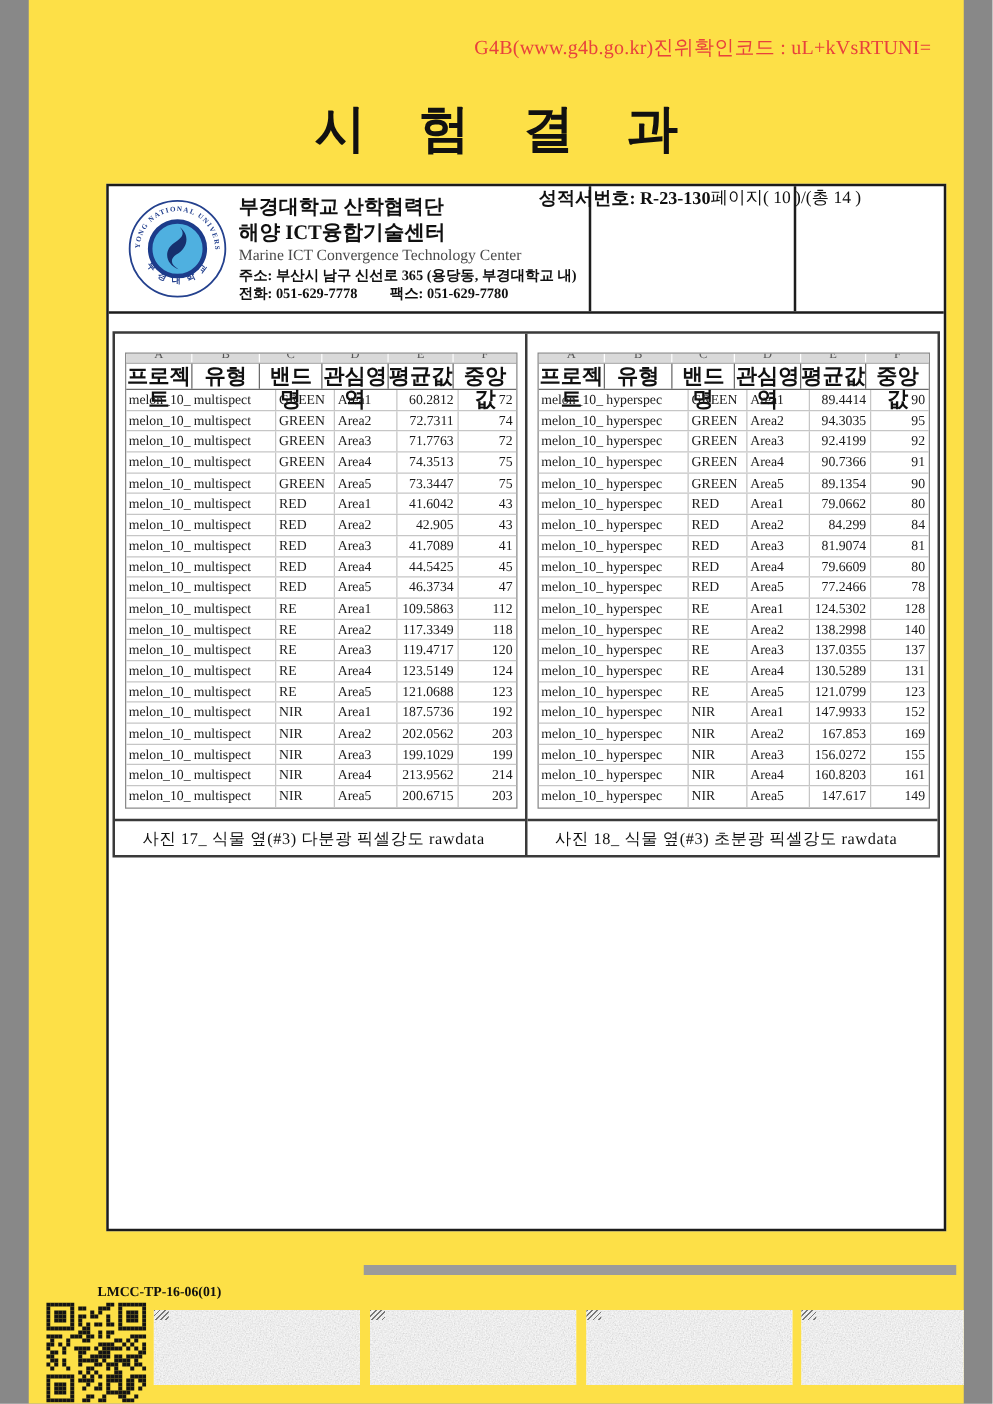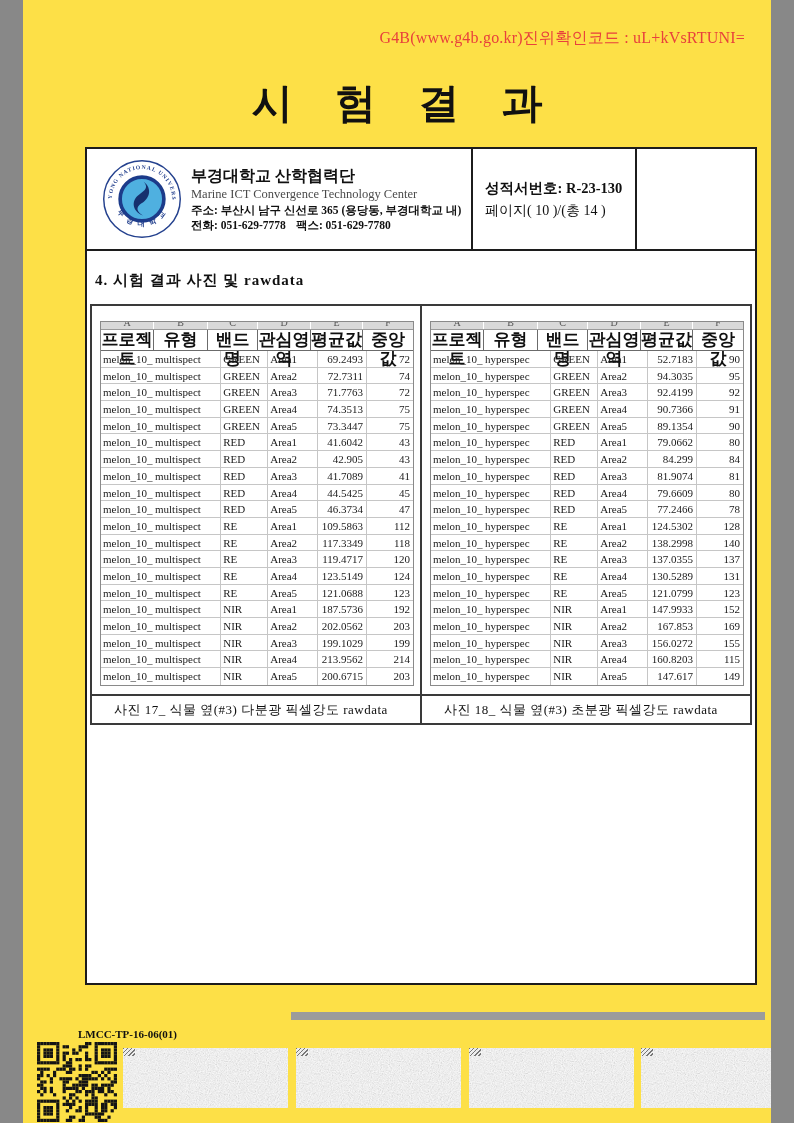--- a/index.html
+++ b/index.html
@@ -8,30 +8,30 @@
 
   .verify-code { position:absolute; top:28px; right:26px; font-size:16px; color:#e8413c; letter-spacing:0.2px; }
 
   .doc-title { position:absolute; top:76px; left:0; width:100%; text-align:center;
                font-size:41px; font-weight:bold; color:#111; letter-spacing:16px; text-indent:16px; }
 
   .main-box { position:absolute; left:62px; top:147px; width:672px; height:838px; border:2px solid #1c1c1c; background:#fff; }
 
   .head-row { display:flex; height:102px; border-bottom:2px solid #1c1c1c; }
   .head-left { width:386px; border-right:2px solid #1c1c1c; display:flex; align-items:center; padding-left:14px; }
-  .head-mid { width:164px; border-right:2px solid #1c1c1c; display:flex; flex-direction:column; justify-content:center; padding-left:12px; }
+  .head-mid { width:164px; border-right:2px solid #1c1c1c; display:flex; flex-direction:row; justify-content:center; padding-left:12px; }
   .head-right { flex:1; }
 
   .logo { width:82px; height:82px; flex:0 0 82px; }
   .org-block { margin-left:8px; line-height:1.25; }
   .org-kr1 { font-size:16px; font-weight:bold; color:#101010; }
   .org-kr2 { font-size:16.5px; font-weight:bold; color:#101010; }
   .org-en  { font-size:12.5px; color:#4a4a4a; margin:1px 0; }
   .org-addr { font-size:11.5px; font-weight:bold; color:#101010; }
-  .org-tel  { font-size:11.5px; font-weight:bold; color:#101010; display:flex; gap:10px; }
+  .org-tel  { font-size:11.5px; font-weight:bold; color:#101010; display:flex; gap:26px; }
 
   .report-no { font-size:14.5px; font-weight:bold; color:#101010; margin-bottom:4px; white-space:nowrap; }
   .page-no   { font-size:14px; color:#101010; white-space:nowrap; }
 
   .section-title { margin:20px 0 0 8px; font-size:15px; font-weight:bold; color:#101010; letter-spacing:1px; }
 
   .dual-table { display:flex; border:2px solid #3a3a3a; margin:14px 3px 0 3px; height:421px; }
   .dt-cell { flex:1; display:flex; flex-direction:column; min-width:0; }
   .dt-cell.first { border-right:2px solid #3a3a3a; }
   .sheet-wrap { flex:1; padding:15px 0 0 8px; }
@@ -95,36 +95,36 @@
             <textPath href="#arcTop" startOffset="50%" text-anchor="middle">PUKYONG NATIONAL UNIVERSITY</textPath>
           </text>
           <text font-size="8" fill="#24418e" font-weight="bold" letter-spacing="2">
             <textPath href="#arcBot" startOffset="50%" text-anchor="middle">부 경 대 학 교</textPath>
           </text>
           <circle r="24" fill="#4fb0e0" stroke="#1c3b8a" stroke-width="4"></circle>
           <path d="M 2,-19 C 12,-11 8,0 -1,5 C -7,9 -6,14 1,18 C -10,14 -13,2 -3,-5 C 4,-10 7,-13 2,-19 Z" fill="#16306e"></path>
         </svg>
         <div class="org-block">
           <div class="org-kr1">부경대학교 산학협력단</div>
+          <div class="org-kr2">해양 ICT융합기술센터</div>
           <div class="org-en">Marine ICT Convergence Technology Center</div>
           <div class="org-addr">주소: 부산시 남구 신선로 365 (용당동, 부경대학교 내)</div>
           <div class="org-tel">
             <span>전화: 051-629-7778</span>
             <span>팩스:  051-629-7780</span>
           </div>
         </div>
       </div>
       <div class="head-mid">
         <div class="report-no">성적서번호: R-23-130</div>
         <div class="page-no">페이지( 10 )/(총 14 )</div>
       </div>
       <div class="head-right"></div>
     </div>
 
-    <div class="section-title">4. 시험 결과 사진 및 rawdata</div>
 
     <div class="dual-table">
       <div class="dt-cell first">
         <div class="sheet-wrap">
           <div class="sheet">
             <div class="letter-row">
                 <div class="letter-cell c0">
                   <span>A</span>
                 </div>
                 <div class="letter-cell c1">
@@ -149,21 +149,21 @@
                 <div class="head-cell c2">밴드명</div>
                 <div class="head-cell c3">관심영역</div>
                 <div class="head-cell c4">평균값</div>
                 <div class="head-cell c5">중앙값</div>
               </div>
             <div class="sheet-body">
                 <div class="data-row">
                   <div class="cell-ab"><span class="proj">melon_10_</span><span>multispect</span></div>
                   <div class="cell cc0">GREEN</div>
                   <div class="cell cc1">Area1</div>
-                  <div class="cell cc2">69.2493</div>
+                  <div class="cell cc2">60.2812</div>
                   <div class="cell cc3">72</div>
                 </div>
                 <div class="data-row">
                   <div class="cell-ab"><span class="proj">melon_10_</span><span>multispect</span></div>
                   <div class="cell cc0">GREEN</div>
                   <div class="cell cc1">Area2</div>
                   <div class="cell cc2">72.7311</div>
                   <div class="cell cc3">74</div>
                 </div>
                 <div class="data-row">
@@ -326,21 +326,21 @@
                 <div class="head-cell c2">밴드명</div>
                 <div class="head-cell c3">관심영역</div>
                 <div class="head-cell c4">평균값</div>
                 <div class="head-cell c5">중앙값</div>
               </div>
             <div class="sheet-body">
                 <div class="data-row">
                   <div class="cell-ab"><span class="proj">melon_10_</span><span>hyperspec</span></div>
                   <div class="cell cc0">GREEN</div>
                   <div class="cell cc1">Area1</div>
-                  <div class="cell cc2">52.7183</div>
+                  <div class="cell cc2">89.4414</div>
                   <div class="cell cc3">90</div>
                 </div>
                 <div class="data-row">
                   <div class="cell-ab"><span class="proj">melon_10_</span><span>hyperspec</span></div>
                   <div class="cell cc0">GREEN</div>
                   <div class="cell cc1">Area2</div>
                   <div class="cell cc2">94.3035</div>
                   <div class="cell cc3">95</div>
                 </div>
                 <div class="data-row">
@@ -453,21 +453,21 @@
                   <div class="cell cc0">NIR</div>
                   <div class="cell cc1">Area3</div>
                   <div class="cell cc2">156.0272</div>
                   <div class="cell cc3">155</div>
                 </div>
                 <div class="data-row">
                   <div class="cell-ab"><span class="proj">melon_10_</span><span>hyperspec</span></div>
                   <div class="cell cc0">NIR</div>
                   <div class="cell cc1">Area4</div>
                   <div class="cell cc2">160.8203</div>
-                  <div class="cell cc3">115</div>
+                  <div class="cell cc3">161</div>
                 </div>
                 <div class="data-row">
                   <div class="cell-ab"><span class="proj">melon_10_</span><span>hyperspec</span></div>
                   <div class="cell cc0">NIR</div>
                   <div class="cell cc1">Area5</div>
                   <div class="cell cc2">147.617</div>
                   <div class="cell cc3">149</div>
                 </div>
               </div>
           </div>

